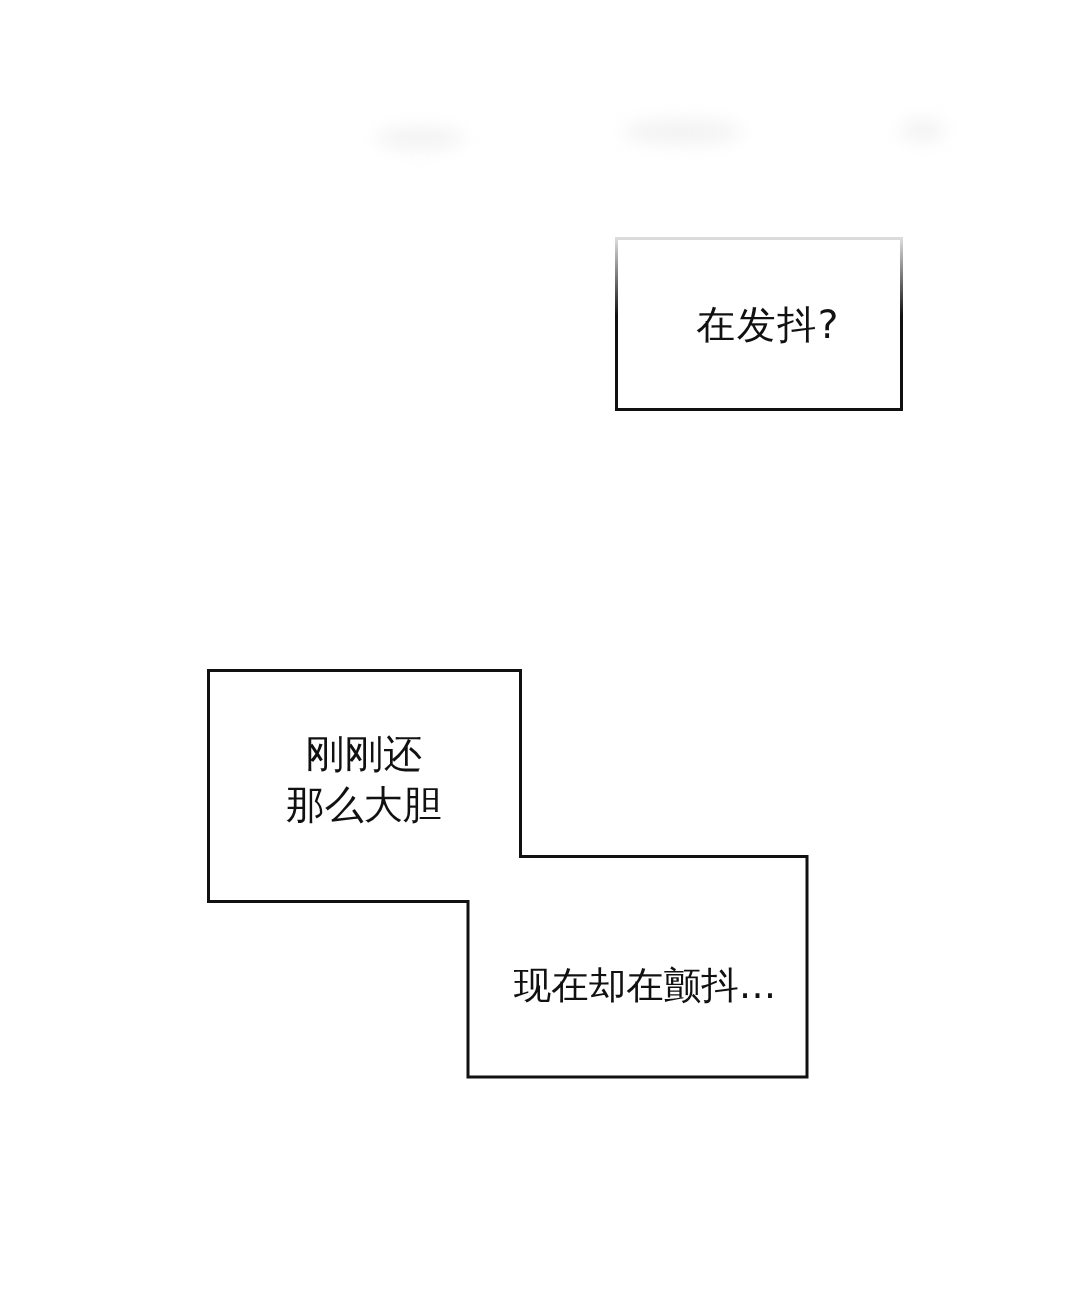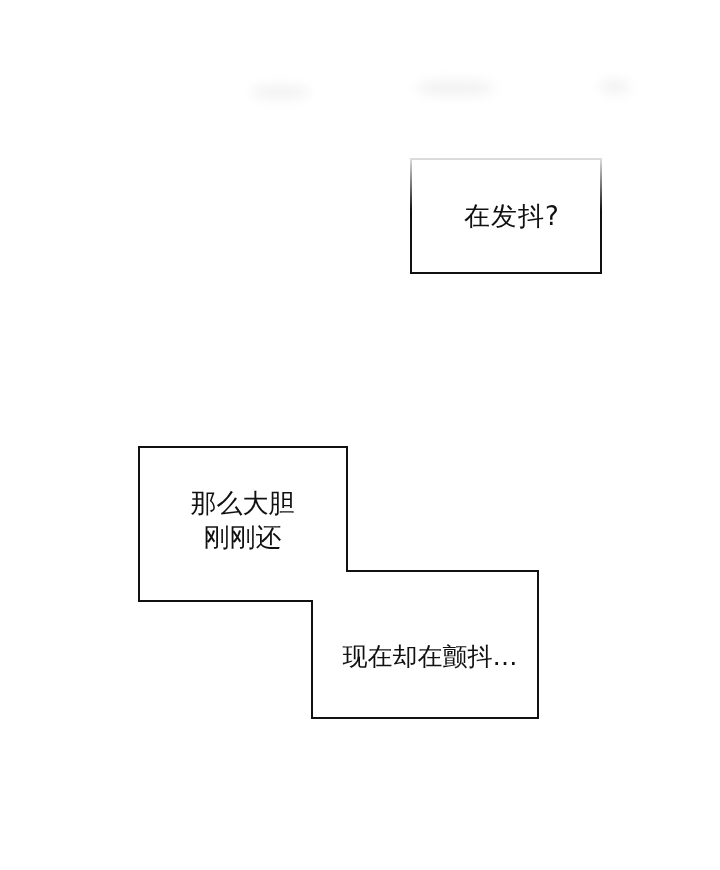--- a/index.html
+++ b/index.html
@@ -29,18 +29,18 @@
 
   <div class="box-top">
     <span>在发抖?</span>
   </div>
 
   <svg class="shape" width="720" height="870">
     <polygon points="139,447 347,447 347,571 538,571 538,718 312,718 312,601 139,601" fill="#ffffff" stroke="#111111" stroke-width="2"></polygon>
   </svg>
 
   <div class="text-a">
+    <div>刚刚还</div>
     <div>那么大胆</div>
-    <div>刚刚还</div>
   </div>
 
   <div class="text-b">现在却在颤抖…</div>
 </div>
 
 </body></html>

